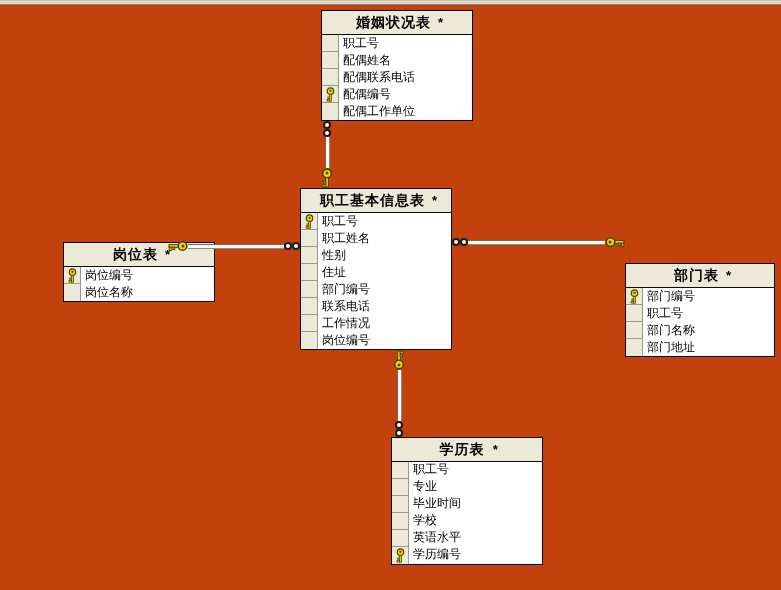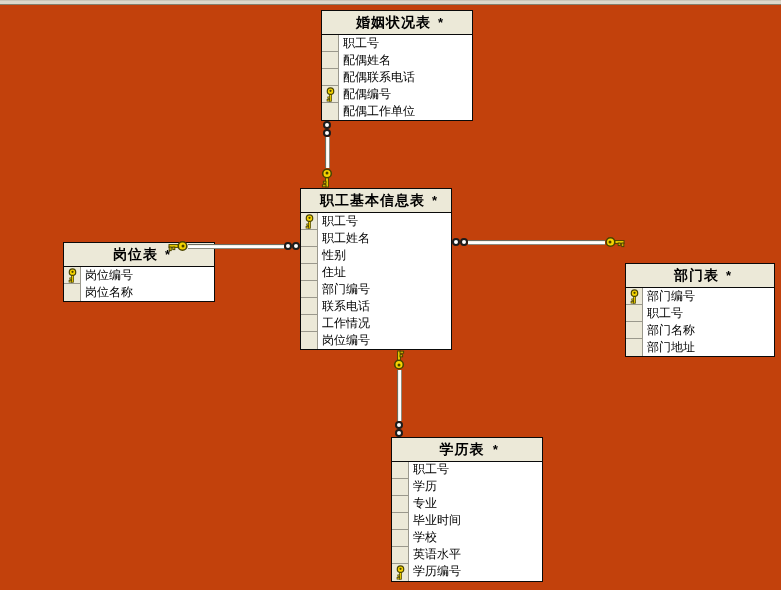--- a/index.html
+++ b/index.html
@@ -178,24 +178,20 @@
     </div>
     <div class="table-node" style="left: 391px; top: 437px; width: 152px; font-family: Liberation Mono, monospace;">
       <div class="table-title"><span class="title-text">学历表</span><span class="title-star">*</span></div>
       <div class="table-body">
         <div class="field-row">
           <div class="row-selector"></div>
           <span class="field-label">职工号</span>
         </div>
         <div class="field-row">
           <div class="row-selector"></div>
-          <span class="field-label">学历</span>
-        </div>
-        <div class="field-row">
-          <div class="row-selector"></div>
           <span class="field-label">专业</span>
         </div>
         <div class="field-row">
           <div class="row-selector"></div>
           <span class="field-label">毕业时间</span>
         </div>
         <div class="field-row">
           <div class="row-selector"></div>
           <span class="field-label">学校</span>
         </div>

